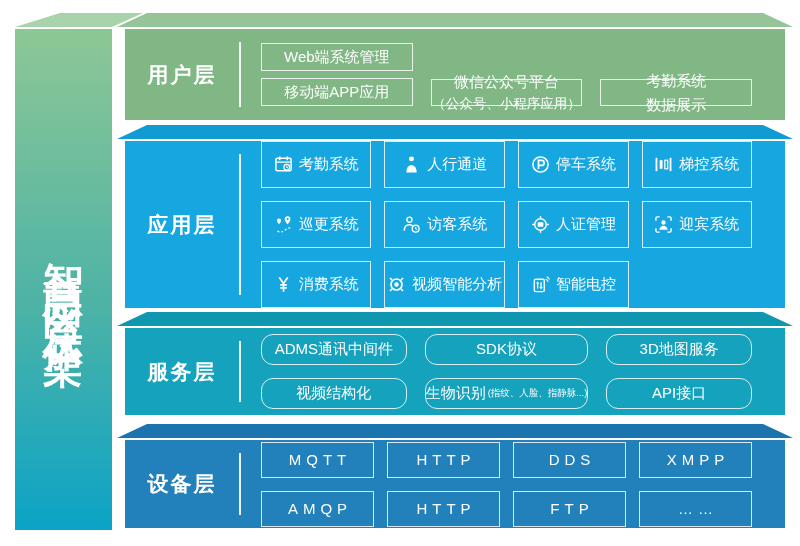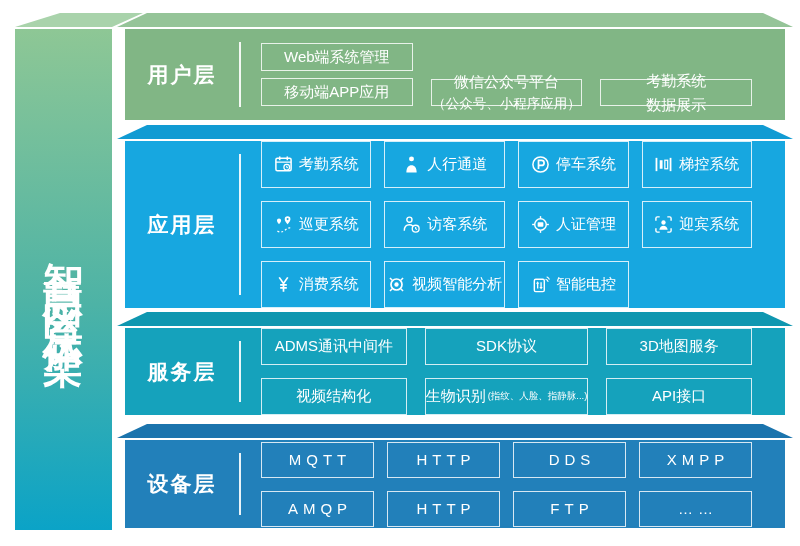--- a/index.html
+++ b/index.html
@@ -57,21 +57,21 @@
   .stack .obox{flex:1;}
   .tall{flex-direction:column;line-height:1.55;margin-top:36px;}
   .sub-line{font-size:13.5px;}
   
   .grid-4{display:grid;grid-template-columns:repeat(4,1fr);gap:13px;}
   #layer-application .obox{height:47px;gap:6px;white-space:nowrap;padding:0 2px;}
   .box-icon{flex:none;display:inline-flex;}
   .box-icon svg{width:19px;height:19px;display:block;}
   
   .grid-3{display:grid;grid-template-columns:repeat(3,1fr);gap:13px 18px;}
-  #layer-service .obox{height:37px;white-space:nowrap;}
+  #layer-service .obox{height:31px;white-space:nowrap;border-radius:12px;}
   .note{font-size:9.5px;margin-left:2px;}
   
   #layer-device .obox{height:36px;letter-spacing:5px;font-weight:400;text-indent:5px;text-align:right;}
 </style>
 </head>
 <body>
 
 <div class="stage">
 
   <div class="banner-lid" style="background: rgb(169, 211, 171);"></div>

